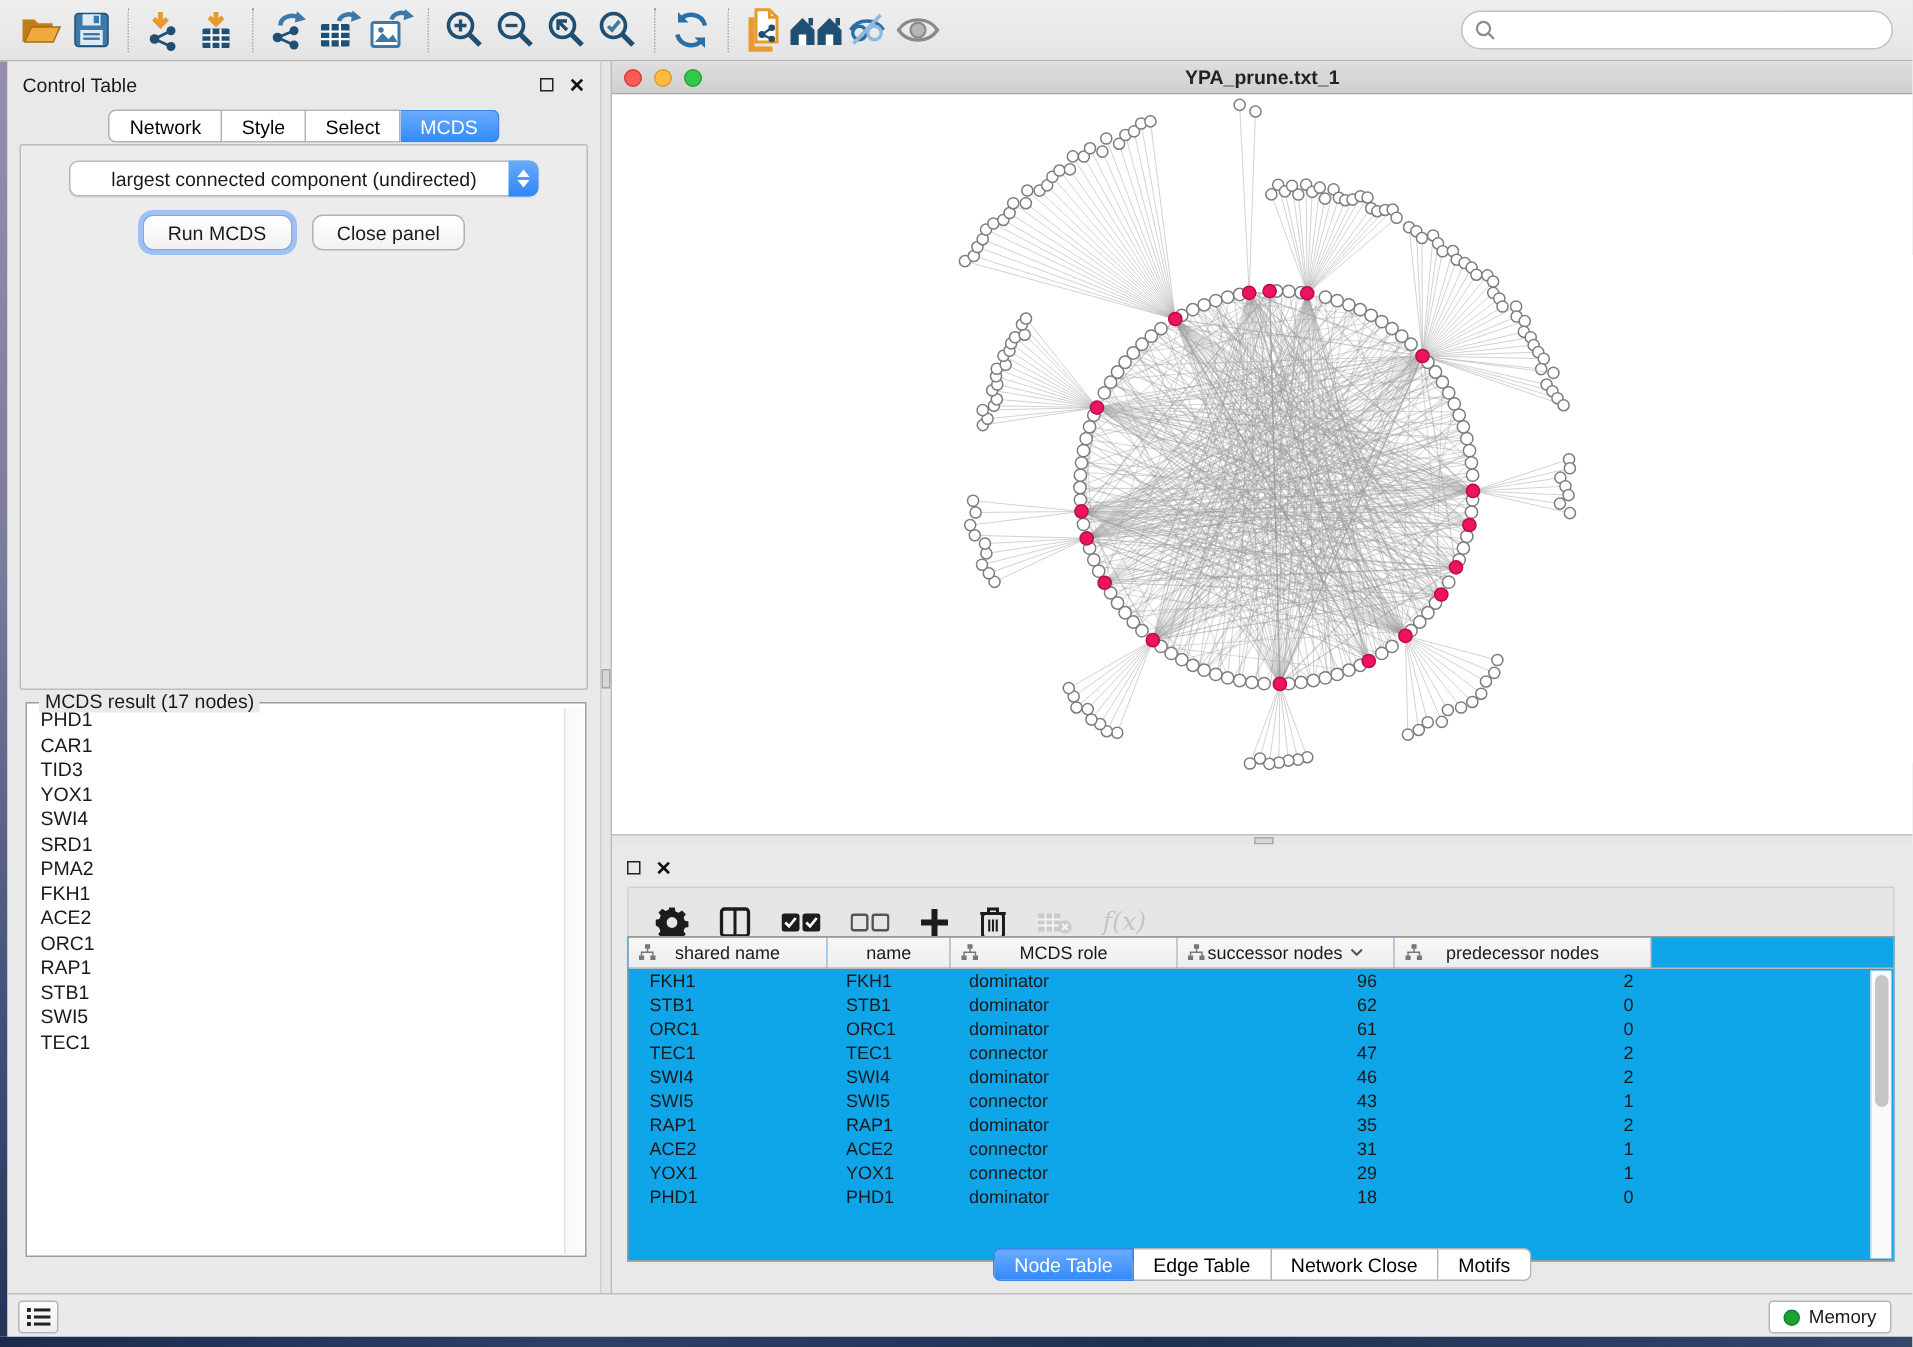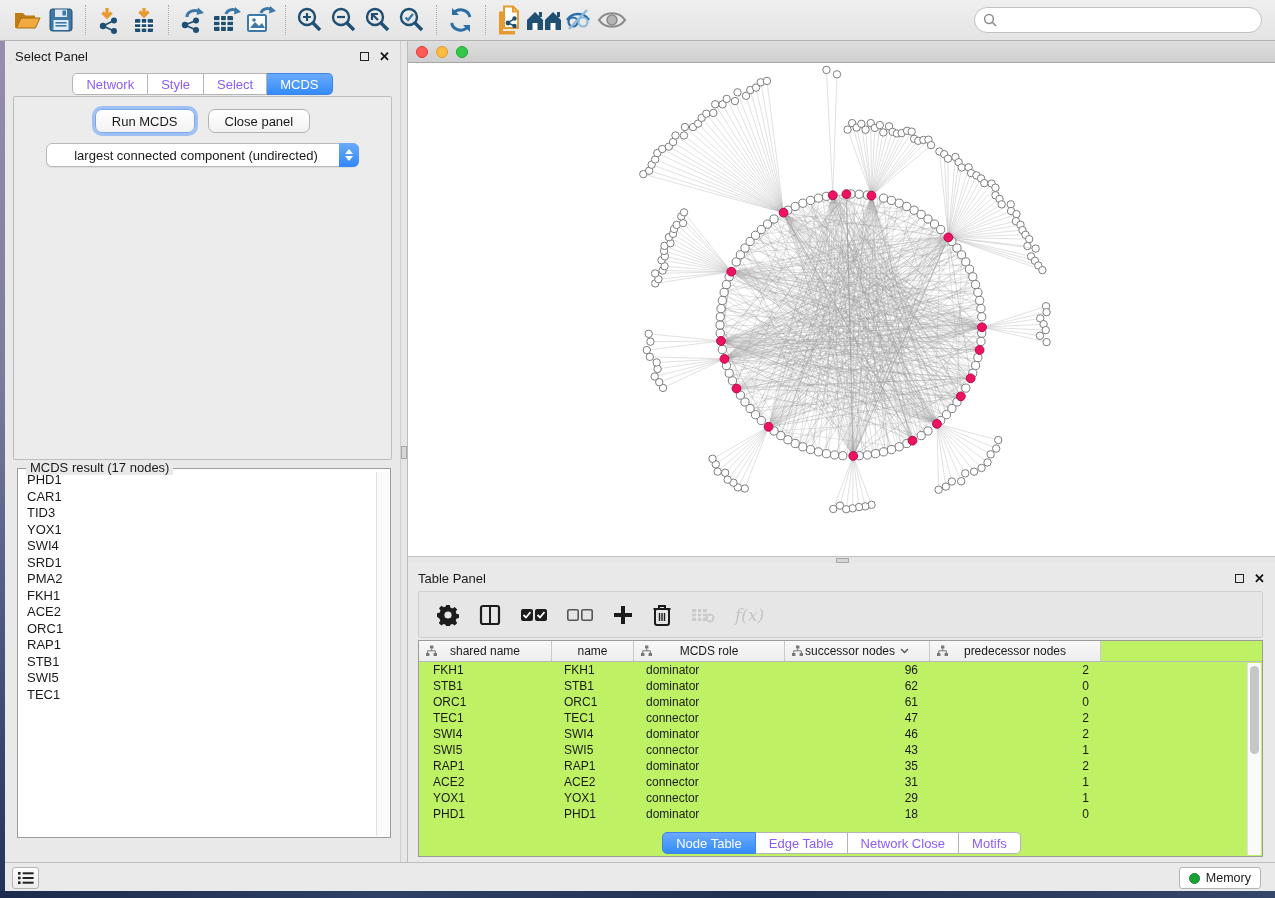--- a/index.html
+++ b/index.html
@@ -20,21 +20,21 @@
   #wall-bottom { left:0; top:891px; width:1275px; height:7px; background:linear-gradient(90deg,#1c2b4d,#2e4066 30%,#203052 60%,#35466b); }
 
   
   #control-panel { left:5px; top:41px; width:395px; height:821px; background:#e9e9e9; }
   .panel-head { height:24px; display:flex; align-items:center; padding:6px 10px 0 10px; font-size:13px; }
   .panel-head .title { flex:1; }
   .win-float { width:9px; height:9px; border:1.5px solid #222; display:inline-block; margin-right:10px; }
   .win-close { font-size:13px; font-weight:bold; color:#111; line-height:9px; }
   .seg-row { display:flex; justify-content:center; margin-top:8px; }
   .seg { display:flex; }
-  .seg .tab { background:#fff; border:1px solid #b4b4b4; border-left:none; padding:0 13px; font-size:13px; height:22px; line-height:21px; color:#8b5cf6; cursor:default; }
+  .seg .tab { background:#fff; border:1px solid #b4b4b4; border-left:none; padding:0 13px; font-size:13px; height:22px; line-height:21px; color:#000000; cursor:default; }
   .seg .tab:first-child { border-left:1px solid #b4b4b4; border-radius:5px 0 0 5px; }
   .seg .tab:last-child { border-radius:0 5px 5px 0; }
   .seg .tab.sel { background:linear-gradient(#6babfd,#338bfb); border-color:#4084e8; color:#fff; }
   #cp-tabcontent { left:8px; top:55px; width:379px; height:364px; background:#ececec; border:1px solid #bdbdbd; border-radius:2px; text-align:center; }
   #opt-label { margin-top:18px; font-size:13px; }
   #opt-select { margin:10px auto 0 auto; width:313px; height:24px; background:#fff; border:1px solid #b9b9b9; border-radius:6px; display:flex; align-items:center; position:relative; box-shadow:0 1px 1px rgba(0,0,0,.08); }
   #opt-select .val { flex:1; font-size:13px; text-align:center; padding-left:6px; white-space:nowrap; overflow:hidden; }
   #opt-select .stepper { width:20px; height:24px; margin-right:-1px; background:linear-gradient(#6babfd,#2f86fb); border-radius:0 6px 6px 0; display:flex; flex-direction:column; align-items:center; justify-content:center; gap:2px; }
   .caret-up { width:0; height:0; border-left:4px solid transparent; border-right:4px solid transparent; border-bottom:5px solid #fff; }
   .caret-dn { width:0; height:0; border-left:4px solid transparent; border-right:4px solid transparent; border-top:5px solid #fff; }
@@ -63,21 +63,21 @@
   #net-title { position:absolute; left:0; right:0; text-align:center; font-size:13px; font-weight:700; color:#222; }
   #net-canvas { position:relative; width:867px; height:493px; background:#fff; overflow:hidden; }
   #h-split { left:408px; top:556px; width:867px; height:7px; background:#e6e6e6; border-top:1px solid #c2c2c2; }
   #h-split .grip { left:428px; top:1px; width:13px; height:5px; }
 
   
   #table-panel { left:408px; top:563px; width:867px; height:299px; background:#e9e9e9; }
   #tp-toolbar { position:absolute; left:10px; top:28px; width:845px; height:47px; background:#e6e6e6; border:1px solid #d0d0d0; border-radius:2px; display:flex; align-items:center; gap:20px; padding-left:18px; }
   .tpt-icon { display:flex; align-items:center; justify-content:center; }
   .fx-label { font-family:"DejaVu Serif", serif; font-style:italic; font-size:17px; color:#aaa; }
-  #tp-table { position:absolute; left:10px; top:77px; width:845px; height:217px; background:#bef264; border:1px solid #9b9b9b; overflow:hidden; }
+  #tp-table { position:absolute; left:10px; top:61px; width:845px; height:217px; background:#0ea5e9; border:1px solid #9b9b9b; overflow:hidden; }
   #tp-hdr { display:flex; height:21px; border-bottom:1px solid #b9b9b9; font-size:12px; }
   .hcell { background:linear-gradient(#f8f8f8,#ededed); border-right:1px solid #c9c9c9; display:flex; align-items:center; justify-content:center; gap:5px; position:relative; }
   .hcell svg { flex:0 0 auto; }
   .tbl-row { display:flex; height:16px; font-size:12px; align-items:center; }
   .tcell { overflow:hidden; white-space:nowrap; }
   .tcell.num { text-align:right; }
   #tp-scroll { position:absolute; right:1px; top:22px; bottom:1px; width:14px; background:#fafafa; border-left:1px solid #e0e0e0; }
   #tp-scroll .thumb { position:absolute; left:2px; top:3px; width:9px; height:88px; background:#c6c6c6; border-radius:5px; }
   #tp-tabs { position:absolute; left:0; width:867px; top:269px; display:flex; justify-content:center; }
 
@@ -288,43 +288,43 @@
       </svg>
       <input placeholder="" value="" style="">
     </span>
   </div>
 
 <div id="wall-left" class="abs"></div>
 <div id="wall-bottom" class="abs"></div>
 
 <div id="control-panel" class="abs">
   <div class="panel-head">
-    <span class="title">Select Panel</span>
+    <span class="title">Control Table</span>
     <span class="win-float"></span>
     <span class="win-close">✕</span>
   </div>
   <div class="seg-row">
       <div class="seg" id="cp-tabs">
         <span class="tab">Network</span>
         <span class="tab">Style</span>
         <span class="tab">Select</span>
         <span class="tab sel">MCDS</span>
       </div>
     </div>
   <div id="cp-tabcontent" class="abs">
-    <div id="cp-buttons">
-      <button class="mac-btn focusring">Run MCDS</button>
-      <button class="mac-btn">Close panel</button>
-    </div>
     <div id="opt-select">
       <span class="val">largest connected component (undirected)</span>
       <span class="stepper">
           <span class="caret-up"></span>
           <span class="caret-dn"></span>
         </span>
+    </div>
+    <div id="cp-buttons">
+      <button class="mac-btn focusring">Run MCDS</button>
+      <button class="mac-btn">Close panel</button>
     </div>
   </div>
   <div id="mcds-group" class="abs">
     <span id="mcds-legend">MCDS result (17 nodes)</span>
     <div id="mcds-list">
         <div class="item">PHD1</div>
         <div class="item">CAR1</div>
         <div class="item">TID3</div>
         <div class="item">YOX1</div>
         <div class="item">SWI4</div>
@@ -344,20 +344,21 @@
 
 <div id="v-split" class="abs">
     <span class="grip"></span>
   </div>
 
 <div id="net-frame" class="abs">
   <div id="net-titlebar">
     <span class="traffic t-red"></span>
     <span class="traffic t-yel"></span>
     <span class="traffic t-grn"></span>
+    <span id="net-title">YPA_prune.txt_1</span>
   </div>
   <div id="net-canvas"><svg width="867" height="493">
         <g>
           <line x1="375.5300121867829" y1="149.71108360802327" x2="573.7176013061649" y2="270.5970174341179" stroke="#9a9a9a" stroke-opacity="0.42" stroke-width="0.7"></line>
           <line x1="375.5300121867829" y1="149.71108360802327" x2="573.0313130628604" y2="277.9014975127633" stroke="#9a9a9a" stroke-opacity="0.42" stroke-width="0.7"></line>
           <line x1="375.5300121867829" y1="149.71108360802327" x2="572.0112716380308" y2="284.73965237944964" stroke="#9a9a9a" stroke-opacity="0.42" stroke-width="0.7"></line>
           <line x1="375.5300121867829" y1="149.71108360802327" x2="570.2872293141113" y2="292.96709953380923" stroke="#9a9a9a" stroke-opacity="0.42" stroke-width="0.7"></line>
           <line x1="375.5300121867829" y1="149.71108360802327" x2="567.4949506709127" y2="302.7677232310934" stroke="#9a9a9a" stroke-opacity="0.42" stroke-width="0.7"></line>
           <line x1="375.5300121867829" y1="149.71108360802327" x2="564.3786408843621" y2="311.2770284926462" stroke="#9a9a9a" stroke-opacity="0.42" stroke-width="0.7"></line>
           <line x1="375.5300121867829" y1="149.71108360802327" x2="560.7881946703521" y2="319.3318514989638" stroke="#9a9a9a" stroke-opacity="0.42" stroke-width="0.7"></line>
@@ -1132,21 +1133,20 @@
           <circle cx="323.3255450488193" cy="208.7174997570702" r="4.4" fill="#ee1262" stroke="#b80d4b" stroke-width="1"></circle>
         </g>
       </svg></div>
 </div>
 <div id="h-split" class="abs">
     <span class="grip"></span>
   </div>
 
 <div id="table-panel" class="abs">
   <div class="panel-head">
-    <span class="title">Table Panel</span>
     <span class="win-float"></span>
     <span class="win-close">✕</span>
   </div>
   <div id="tp-toolbar">
       <span class="tpt-icon" style="opacity: 1;">
         <svg width="22" height="22" viewBox="0 0 22 22">
           <g fill="#1c1c1c">
             <path d="M9.2 1h3.6l.5 2.6 2.2.9 2.2-1.5 2.5 2.5-1.5 2.2.9 2.2 2.6.5v3.6l-2.6.5-.9 2.2 1.5 2.2-2.5 2.5-2.2-1.5-2.2.9-.5 2.6H9.2l-.5-2.6-2.2-.9-2.2 1.5-2.5-2.5 1.5-2.2-.9-2.2L0 12.8V9.2l2.6-.5.9-2.2L2 4.3 4.5 1.8l2.2 1.5 2-.8z"></path>
           </g>
           <circle cx="11" cy="11" r="3.6" fill="#e6e6e6"></circle>

